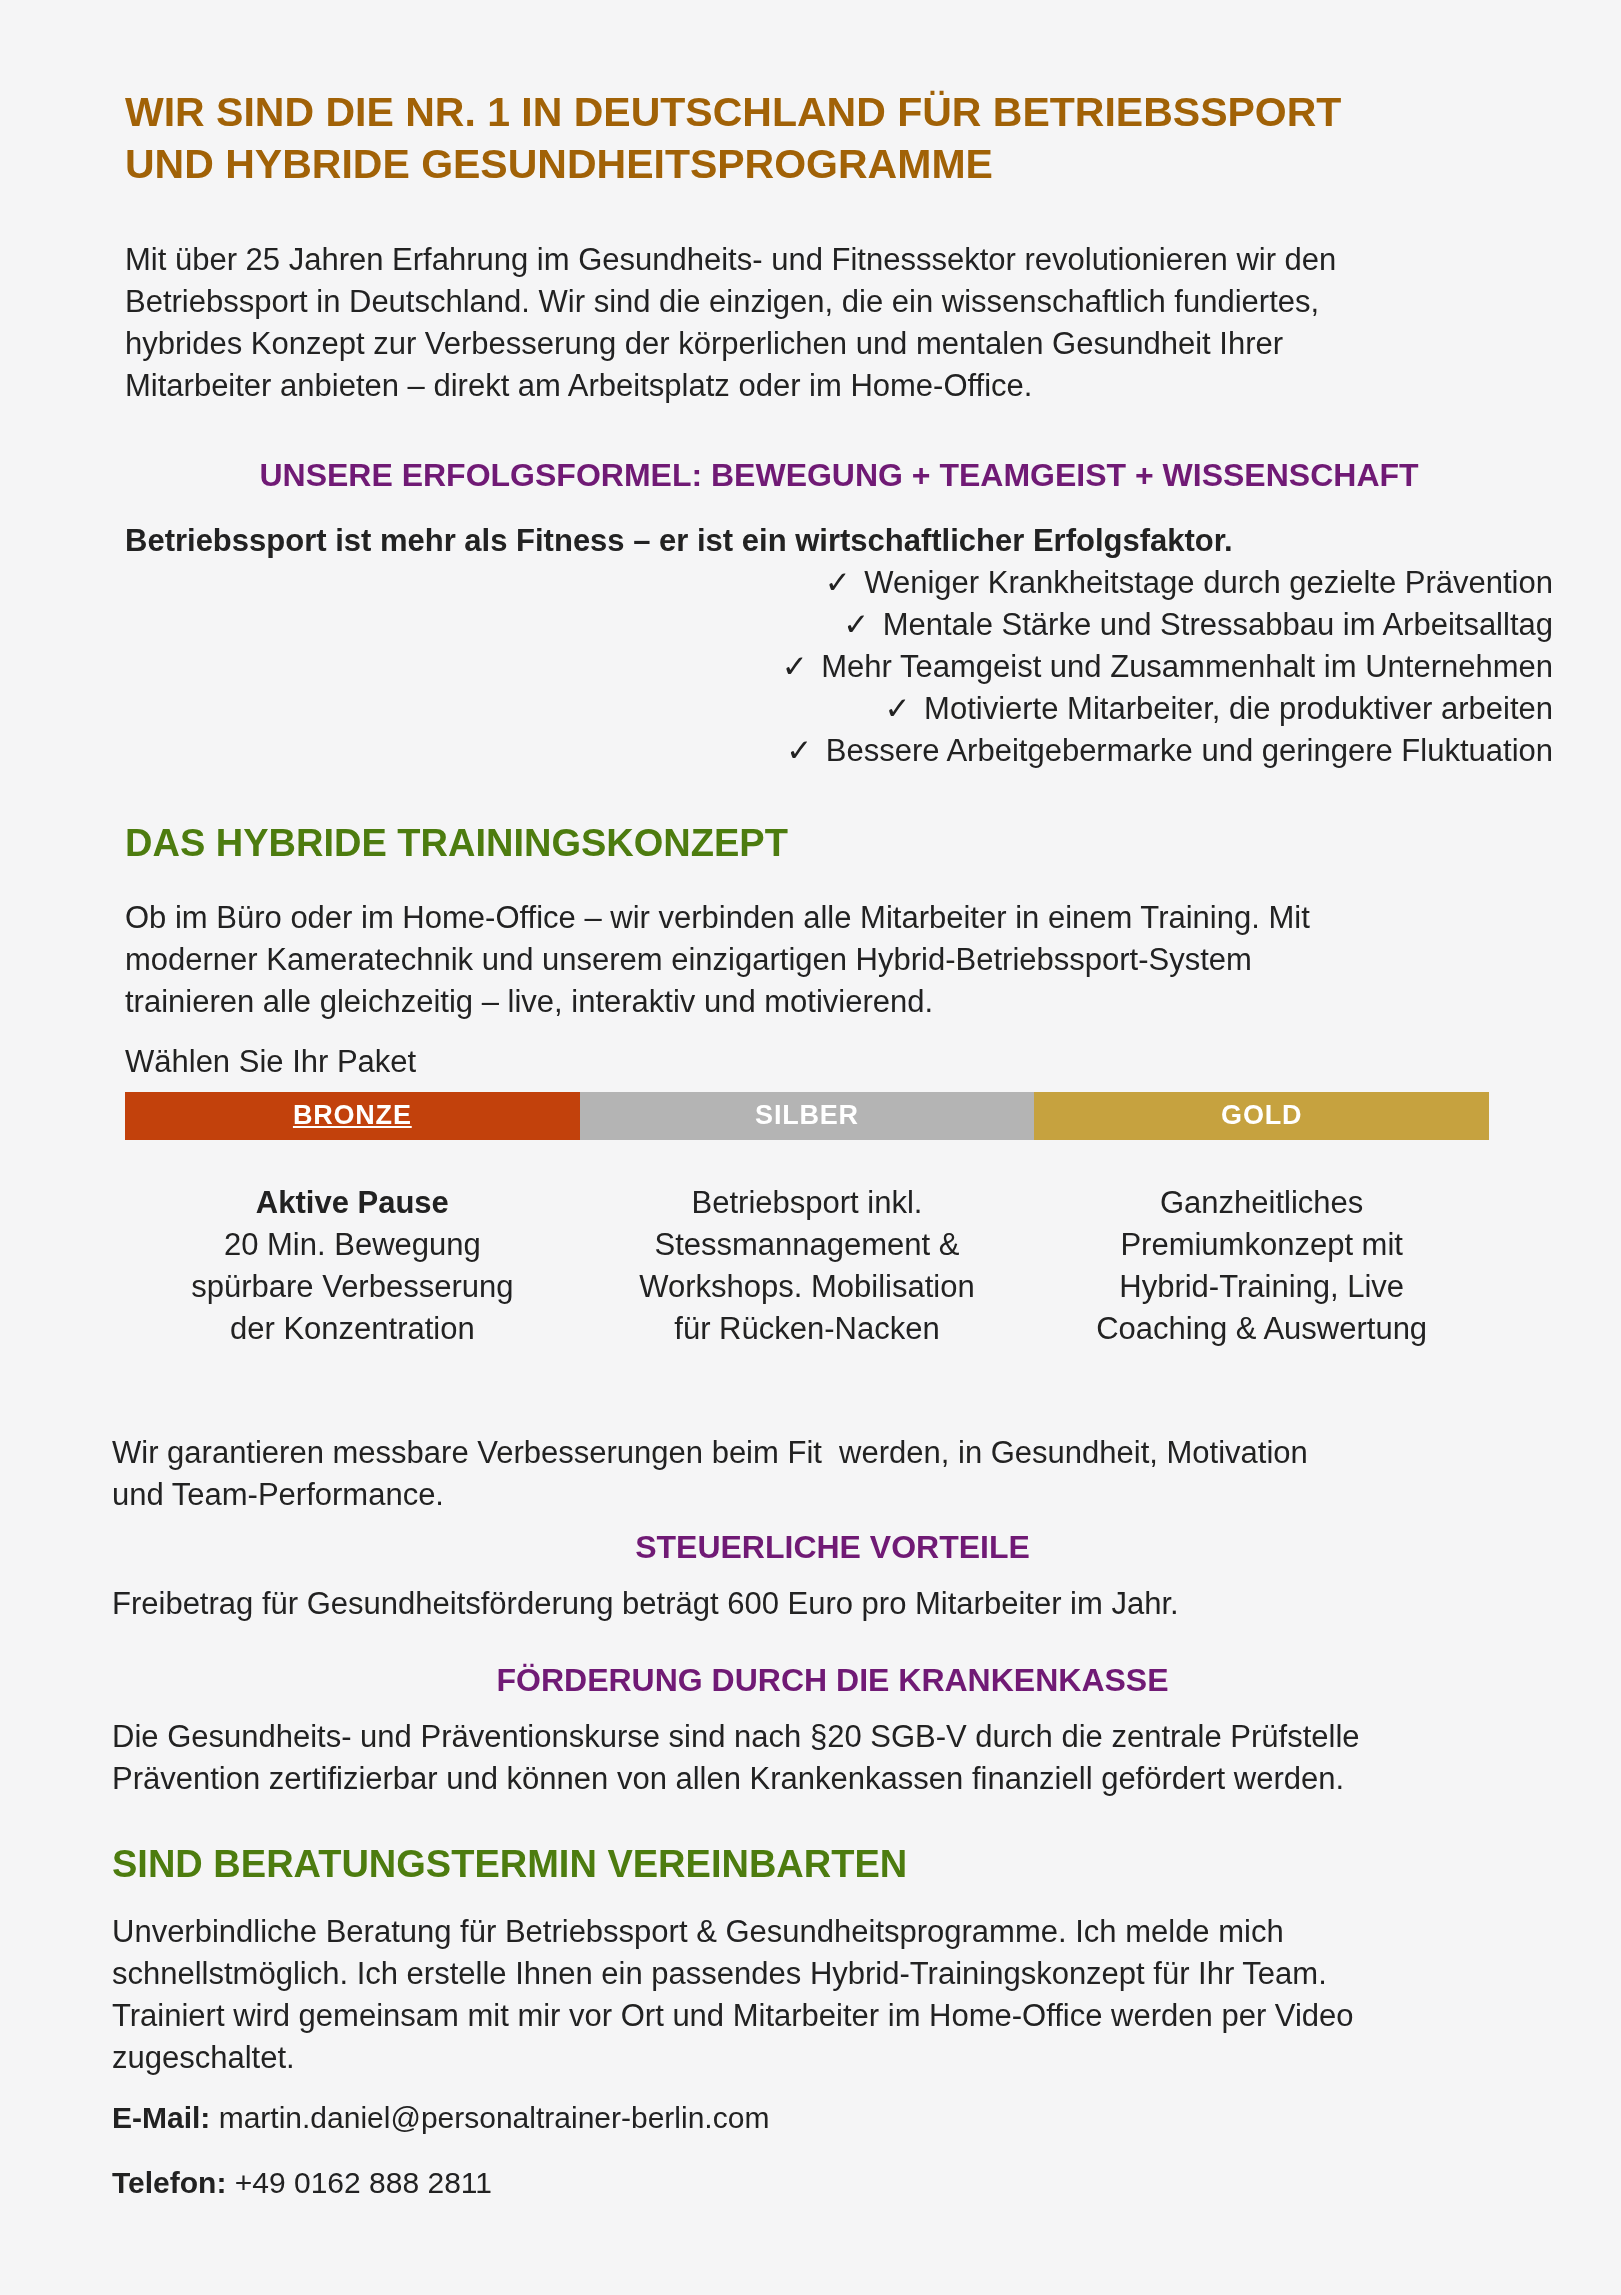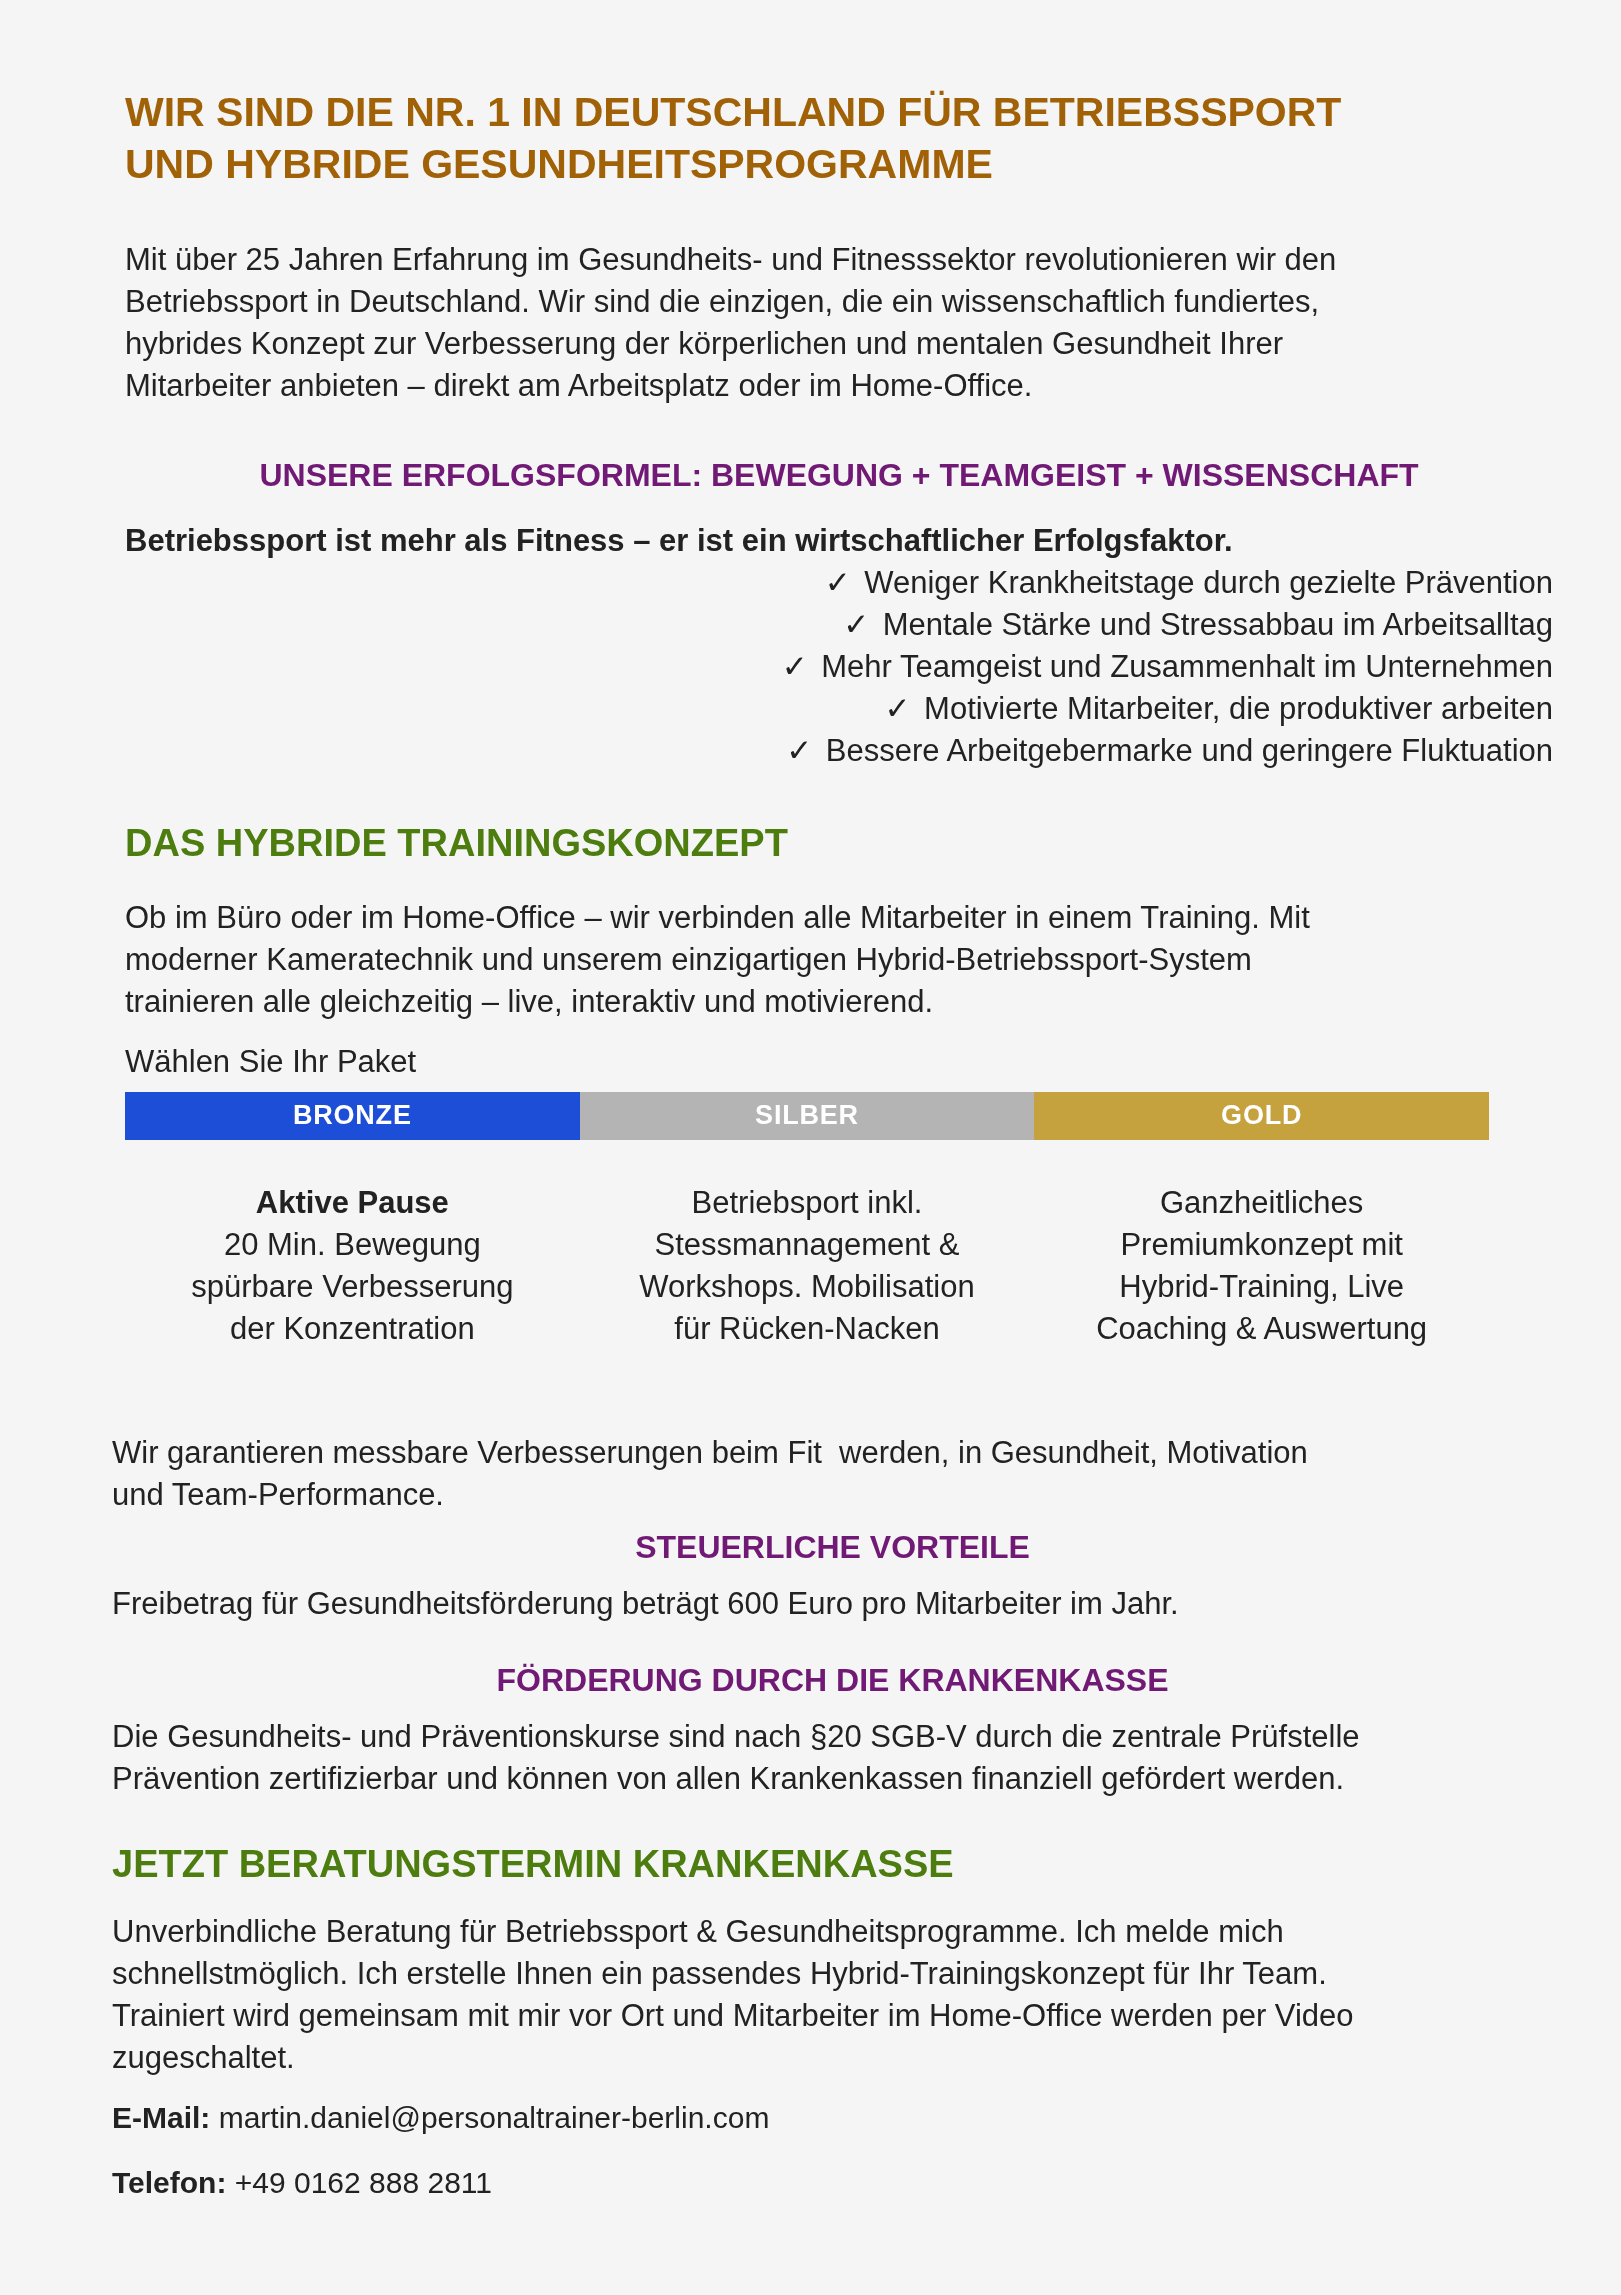--- a/index.html
+++ b/index.html
@@ -133,21 +133,21 @@
     <h2 class="h2-green mt-green1">DAS HYBRIDE TRAININGSKONZEPT</h2>
 
     <p class="body-text mt-konzept-p">Ob im Büro oder im Home-Office – wir verbinden alle Mitarbeiter in einem Training. Mit
 moderner Kameratechnik und unserem einzigartigen Hybrid-Betriebssport-System
 trainieren alle gleichzeitig – live, interaktiv und motivierend.</p>
 
     <p class="body-text mt-chooser">Wählen Sie Ihr Paket</p>
 
     <div class="pkg-table mt-table">
       <div class="pkg-headers">
-        <div class="pkg-header" style="background-color: #1d4ed8;">BRONZE</div>
+        <div class="pkg-header" style="background-color: #c2410c; text-decoration: underline;">BRONZE</div>
         <div class="pkg-header" style="background-color: rgb(180, 180, 180);">SILBER</div>
         <div class="pkg-header" style="background-color: rgb(198, 162, 63);">GOLD</div>
       </div>
       <div class="pkg-bodies">
         <div class="pkg-body">
           <div class="pkg-line bold">Aktive Pause</div>
           <div class="pkg-line">20 Min. Bewegung</div>
           <div class="pkg-line">spürbare Verbesserung</div>
           <div class="pkg-line">der Konzentration</div>
         </div>
@@ -173,21 +173,21 @@
     <p class="body-text mt-guarantee">Wir garantieren messbare Verbesserungen beim Fit  werden, in Gesundheit, Motivation
 und Team-Performance.</p>
 
     <h2 class="h2-blue mt-steuer-h">STEUERLICHE VORTEILE</h2>
     <p class="body-text mt-steuer-p">Freibetrag für Gesundheitsförderung beträgt 600 Euro pro Mitarbeiter im Jahr.</p>
 
     <h2 class="h2-blue mt-kasse-h">FÖRDERUNG DURCH DIE KRANKENKASSE</h2>
     <p class="body-text mt-kasse-p">Die Gesundheits- und Präventionskurse sind nach §20 SGB-V durch die zentrale Prüfstelle
 Prävention zertifizierbar und können von allen Krankenkassen finanziell gefördert werden.</p>
 
-    <h2 class="h2-green mt-jetzt-h">JETZT BERATUNGSTERMIN KRANKENKASSE</h2>
+    <h2 class="h2-green mt-jetzt-h">SIND BERATUNGSTERMIN VEREINBARTEN</h2>
     <p class="body-text mt-jetzt-p">Unverbindliche Beratung für Betriebssport &amp; Gesundheitsprogramme. Ich melde mich
 schnellstmöglich. Ich erstelle Ihnen ein passendes Hybrid-Trainingskonzept für Ihr Team.
 Trainiert wird gemeinsam mit mir vor Ort und Mitarbeiter im Home-Office werden per Video
 zugeschaltet.</p>
 
     <p class="contact mt-email"><span class="label">E-Mail:</span> <span>martin.daniel@personaltrainer-berlin.com</span></p>
 
     <p class="contact mt-phone"><span class="label">Telefon:</span> <span>+49 0162 888 2811</span></p>
 
   </div>

